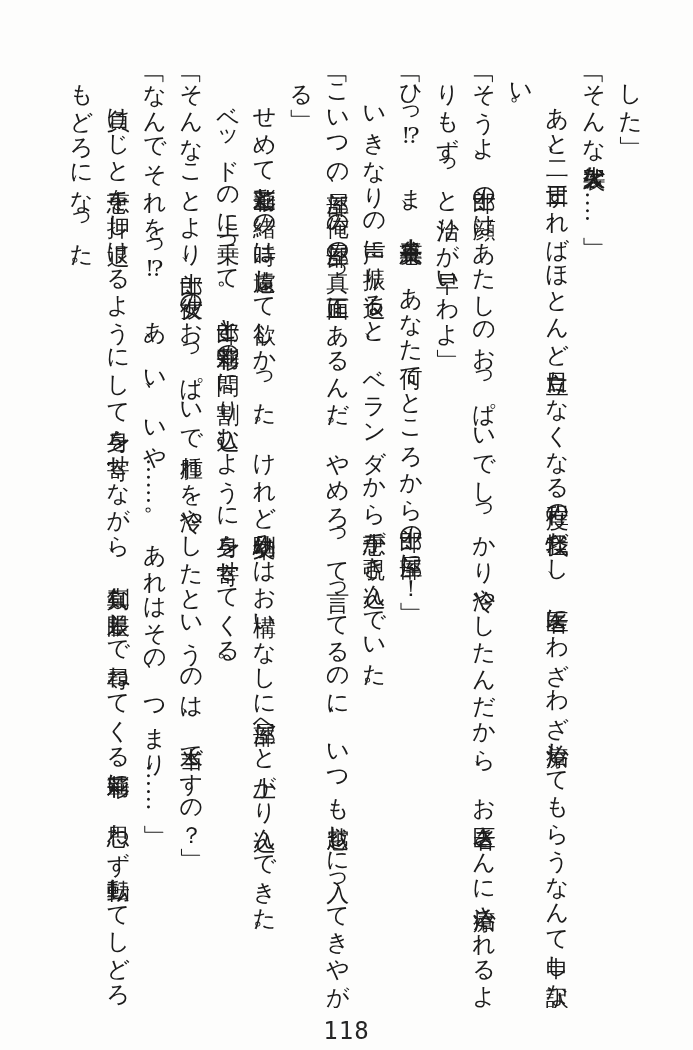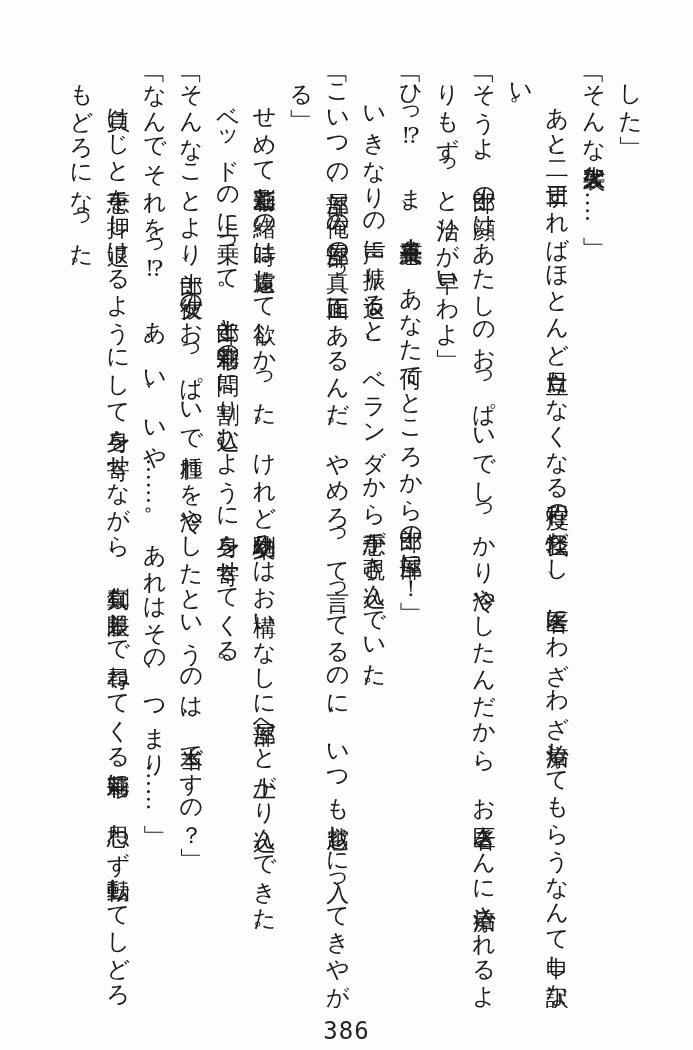--- a/index.html
+++ b/index.html
@@ -60,14 +60,14 @@
       <p>「そうよ、士郎の顔はあたしのおっぱいでしっかり冷やしたんだから、お医者さんに治療されるよりもずっと治りが早いわよ」</p>
       <p>「ひっ⁉　ま、真美谷千恵！　あなた何てところから士郎の部屋に！」</p>
       <p class="indent">いきなりの声に振り返ると、ベランダから千恵が覗き込んでいた。</p>
       <p>「こいつの部屋、俺の部屋の真っ正面にあるんだ。やめろって言ってるのに、いつも窓越しに入ってきやがる」</p>
       <p class="indent">せめて彩莉華と一緒の時は遠慮して欲しかった。けれど幼馴染みはお構いなしに部屋へと上がり込んできた。</p>
       <p class="indent">ベッドの上に乗って。士郎と彩莉華の間に割り込むように身を寄せてくる。</p>
       <p>「そんなことより士郎、彼女のおっぱいで腫れを冷やしたというのは、本当ですの？」</p>
       <p>「なんでそれをっ⁉　あ、い、いや……。あれはその、つまり……」</p>
       <p class="indent">負けじと千恵を押し退けるようにして身を寄せながら、真剣な眼差しで尋ねてくる彩莉華に、思わず動転してしどろもどろになった。</p>
     </div>
-  <div class="page-number">386</div>
+  <div class="page-number">118</div>
 </div>
 
 </body></html>

